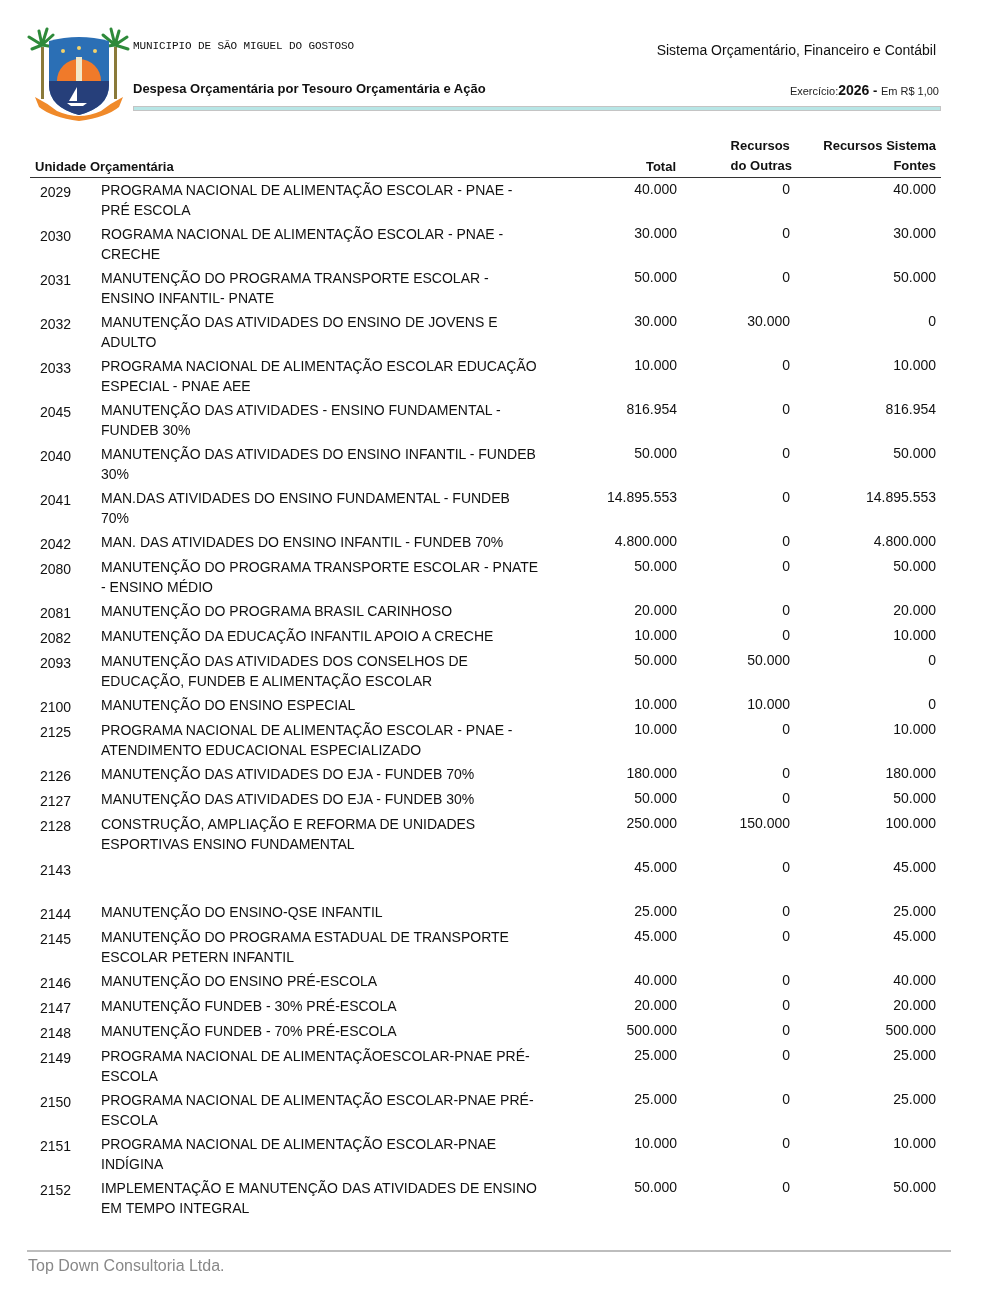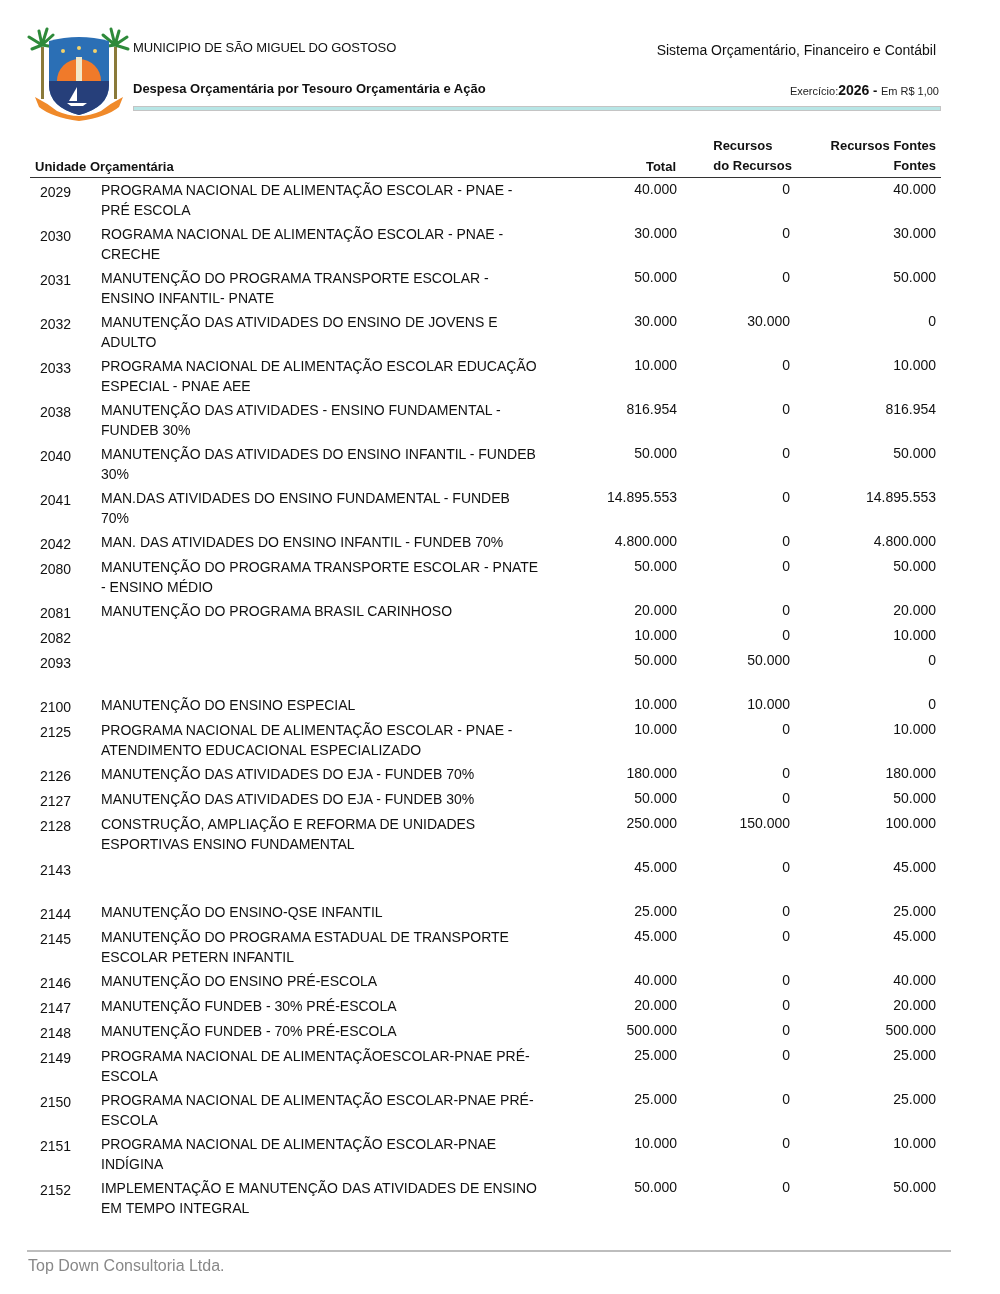--- a/index.html
+++ b/index.html
@@ -1,20 +1,20 @@
 <!DOCTYPE html>
 <html><head>
   <meta charset="utf-8">
   <style>
     * { box-sizing: border-box; margin: 0; padding: 0; }
     html, body { width: 1000px; height: 1294px; background: #ffffff; }
     body { font-family: "Liberation Sans", sans-serif; color: #111; position: relative; overflow: hidden; }
 
     .logo { position: absolute; left: 27px; top: 27px; width: 104px; height: 96px; }
-    .title { position: absolute; left: 133px; top: 40px; font-size: 13px; color: #111; letter-spacing: -0.1px; }
+    .title { position: absolute; left: 133px; top: 40px; font-size: 11px; color: #111; letter-spacing: -0.1px; font-family: Liberation Mono, monospace; }
     .system { position: absolute; right: 64px; top: 42px; font-size: 14px; color: #111; margin-left: 25px; }
     .subtitle { position: absolute; left: 133px; top: 81px; font-size: 13px; font-weight: bold; color: #111; }
     .exercise { position: absolute; right: 61px; top: 82px; font-size: 11px; color: #222; }
     .exercise .year { font-size: 14px; font-weight: bold; color: #111; }
     .exercise .dash { font-size: 13px; font-weight: bold; color: #111; }
     .sep { position: absolute; left: 133px; top: 106px; width: 808px; height: 5px; background: #b7e6e6; border: 1px solid #c4c4c4; }
 
     .thead { position: absolute; left: 0; top: 136px; width: 1000px; height: 42px; }
     .th { position: absolute; font-size: 13px; font-weight: bold; color: #111; line-height: 20px; text-align: center; }
     .th-unit { left: 35px; top: 21px; }
@@ -72,24 +72,24 @@
 <div class="exercise">
   <span>Exercício:</span><span class="year">2026</span><span class="dash"> - </span><span>Em R$ 1,00</span>
 </div>
 <div class="sep"></div>
 
 <div class="thead">
   <div class="th th-unit">Unidade Orçamentária</div>
   <div class="th th-total">Total</div>
   <div class="th th-tes">
     <div>Recursos</div>
-    <div>do Recursos</div>
+    <div>do Outras</div>
   </div>
   <div class="th th-out">
-    <div>Recursos Fontes</div>
+    <div>Recursos Sistema</div>
     <div>Fontes</div>
   </div>
 </div>
 <div class="head-rule"></div>
 
 <div class="rows" id="rows">
     <div class="row two">
       <div class="code">2029</div>
       <div class="desc">PROGRAMA NACIONAL DE ALIMENTAÇÃO ESCOLAR - PNAE - PRÉ ESCOLA</div>
       <div class="v total">40.000</div>
@@ -118,21 +118,21 @@
       <div class="v out">0</div>
     </div>
     <div class="row two">
       <div class="code">2033</div>
       <div class="desc">PROGRAMA NACIONAL DE ALIMENTAÇÃO ESCOLAR EDUCAÇÃO ESPECIAL - PNAE  AEE</div>
       <div class="v total">10.000</div>
       <div class="v tes">0</div>
       <div class="v out">10.000</div>
     </div>
     <div class="row two">
-      <div class="code">2038</div>
+      <div class="code">2045</div>
       <div class="desc">MANUTENÇÃO DAS ATIVIDADES - ENSINO FUNDAMENTAL - FUNDEB 30%</div>
       <div class="v total">816.954</div>
       <div class="v tes">0</div>
       <div class="v out">816.954</div>
     </div>
     <div class="row two">
       <div class="code">2040</div>
       <div class="desc">MANUTENÇÃO DAS ATIVIDADES DO ENSINO INFANTIL - FUNDEB 30%</div>
       <div class="v total">50.000</div>
       <div class="v tes">0</div>
@@ -161,26 +161,28 @@
     </div>
     <div class="row one">
       <div class="code">2081</div>
       <div class="desc">MANUTENÇÃO DO PROGRAMA BRASIL CARINHOSO</div>
       <div class="v total">20.000</div>
       <div class="v tes">0</div>
       <div class="v out">20.000</div>
     </div>
     <div class="row one">
       <div class="code">2082</div>
+      <div class="desc">MANUTENÇÃO DA EDUCAÇÃO INFANTIL APOIO A CRECHE</div>
       <div class="v total">10.000</div>
       <div class="v tes">0</div>
       <div class="v out">10.000</div>
     </div>
     <div class="row two">
       <div class="code">2093</div>
+      <div class="desc">MANUTENÇÃO DAS ATIVIDADES DOS CONSELHOS DE EDUCAÇÃO, FUNDEB E ALIMENTAÇÃO ESCOLAR</div>
       <div class="v total">50.000</div>
       <div class="v tes">50.000</div>
       <div class="v out">0</div>
     </div>
     <div class="row one">
       <div class="code">2100</div>
       <div class="desc">MANUTENÇÃO DO ENSINO ESPECIAL</div>
       <div class="v total">10.000</div>
       <div class="v tes">10.000</div>
       <div class="v out">0</div>

